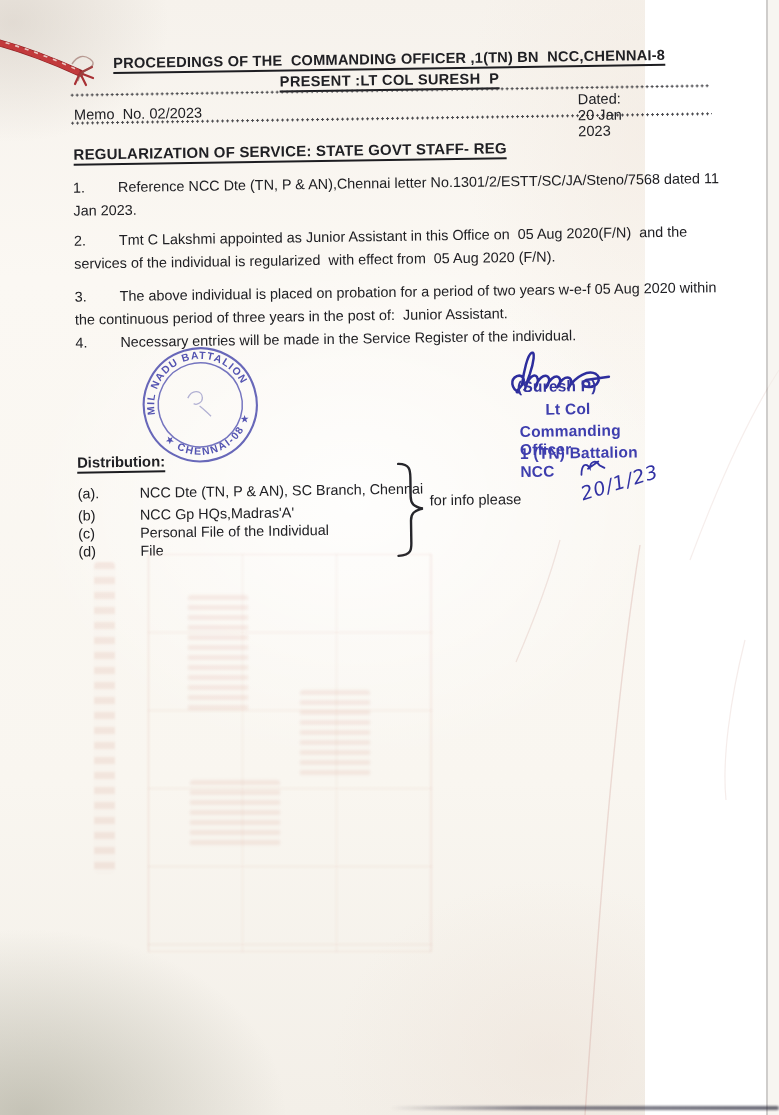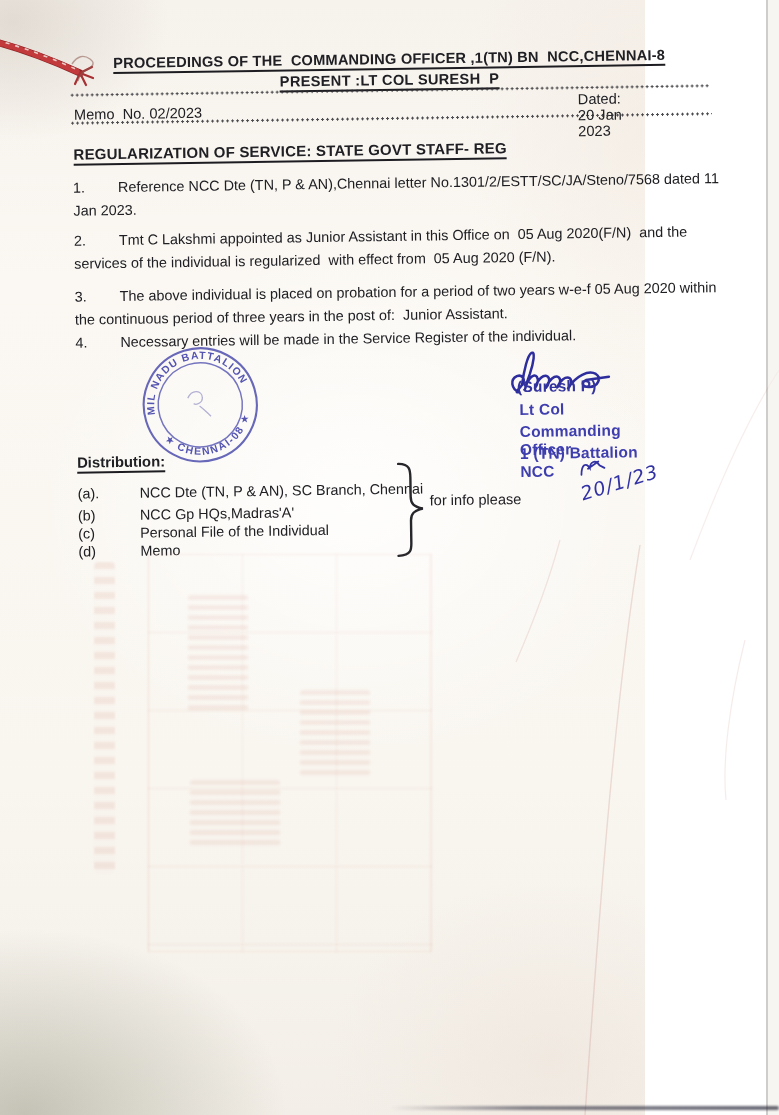--- a/index.html
+++ b/index.html
@@ -133,21 +133,21 @@
       <path d="M 18,45 C 10,42 9,32 16,29 C 22,27 25,33 21,38 C 17,43 13,46 18,45
                M 21,38 C 23,24 27,8 31,6 C 35,4 33,16 29,27 C 27,32 25,38 24,42
                M 24,42 C 27,31 33,26 36,30 C 38,33 36,39 34,41
                M 34,41 C 37,32 43,27 47,30 C 50,33 47,39 45,41
                M 45,41 C 48,33 54,28 58,31 C 61,34 58,40 56,41
                M 56,41 C 59,34 65,29 69,32 C 72,35 69,40 67,42
                M 67,42 C 75,29 88,24 95,28 C 101,32 97,41 88,41 C 81,41 80,36 85,34 L 108,31" fill="none" stroke="#2d2d9d" stroke-width="2.5" stroke-linecap="round" stroke-linejoin="round"></path>
     </svg>
 
     <div class="abs sigblock" style="left:519px;top:380px;color:#34349f">(Suresh P)</div>
-    <div class="abs sigblock" style="left:521px;top:403px">Lt Col</div>
+    <div class="abs sigblock" style="left:547px;top:403px">Lt Col</div>
     <div class="abs sigblock" style="left:521px;top:425px">Commanding Officer</div>
     <div class="abs sigblock" style="left:521px;top:447px">1 (TN) Battalion NCC</div>
 
     <div class="abs hand-date">
       <svg width="40" height="16" viewBox="0 0 40 16">
         <path d="M 6,13 C 9,3 14,2 16,9 C 18,3 24,2 26,9 L 30,13 M 14,9 L 26,5" fill="none" stroke="#3232a4" stroke-width="1.8" stroke-linecap="round"></path>
       </svg>
       <div style="font-size:19px;font-style:italic;letter-spacing:1px;font-family:'DejaVu Sans',sans-serif;">20/1/23</div>
     </div>
 
@@ -155,21 +155,21 @@
     <div class="abs dist-row" style="top:481px">
       <span class="dlabel">(a).</span><span class="keepws">NCC Dte (TN, P &amp; AN), SC Branch, Chennai</span>
     </div>
     <div class="abs dist-row" style="top:503px">
       <span class="dlabel">(b)</span><span class="keepws">NCC Gp HQs,Madras'A'</span>
     </div>
     <div class="abs dist-row" style="top:521px">
       <span class="dlabel">(c)</span><span class="keepws">Personal File of the Individual</span>
     </div>
     <div class="abs dist-row" style="top:539px">
-      <span class="dlabel">(d)</span><span class="keepws">Memo</span>
+      <span class="dlabel">(d)</span><span class="keepws">File</span>
     </div>
 
     <svg class="abs" style="left:389px;top:461px" width="42" height="98" viewBox="0 0 40 98">
       <path d="M 9,3 C 21,3 21,10 21,17 L 21,36 C 21,43 24,46 33,48 C 24,50 21,53 21,60 L 21,80 C 21,88 22,94 8,95" fill="none" stroke="#26262b" stroke-width="2.4" stroke-linecap="round"></path>
     </svg>
     <div class="abs note">for info please</div>
 
   </div>
 
   <div class="abs ghost-strip"></div>

